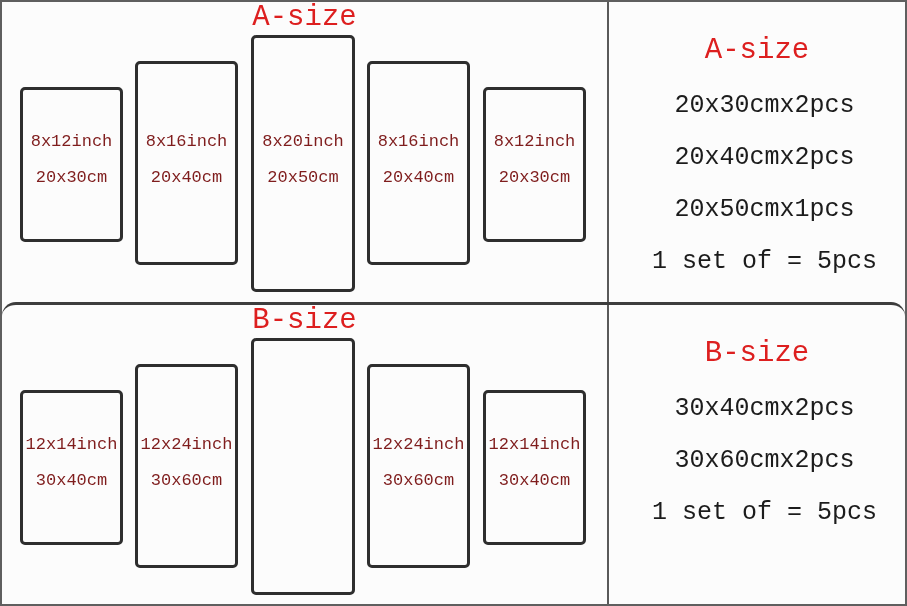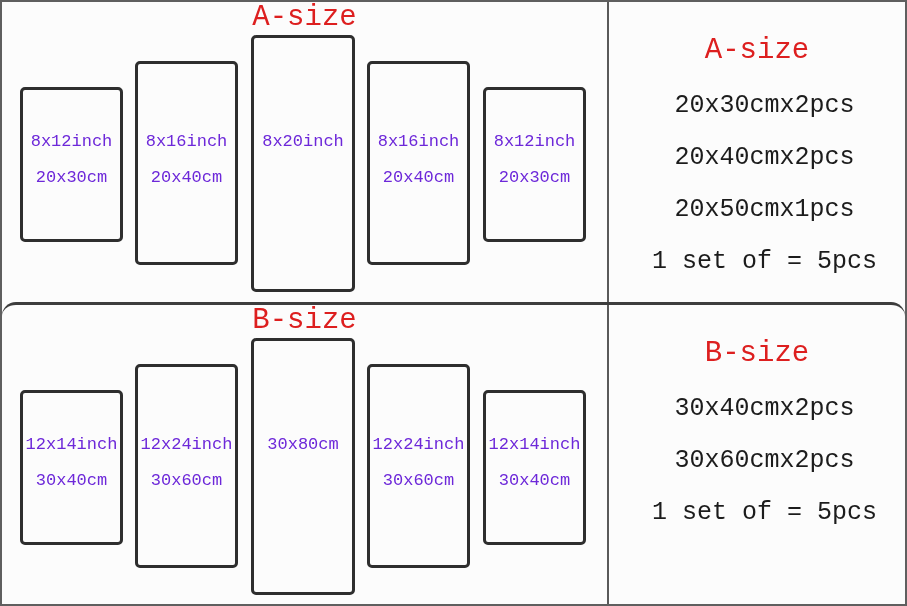--- a/index.html
+++ b/index.html
@@ -59,21 +59,21 @@
   .p1 { left: 18px;  top: 85px; width: 103px; height: 155px; }
   .p2 { left: 133px; top: 59px; width: 103px; height: 204px; }
   .p3 { left: 249px; top: 33px; width: 104px; height: 257px; }
   .p4 { left: 365px; top: 59px; width: 103px; height: 204px; }
   .p5 { left: 481px; top: 85px; width: 103px; height: 155px; }
 
   .panel-label {
     position: absolute;
     top: 122px;
     text-align: center;
-    color: #6d28d9;
+    color: #7f1d1d;
     font-size: 17px;
     line-height: 36px;
     white-space: nowrap;
   }
   .l1 { left: 18px;  width: 103px; }
   .l2 { left: 133px; width: 103px; }
   .l3 { left: 249px; width: 104px; }
   .l4 { left: 365px; width: 103px; }
   .l5 { left: 481px; width: 103px; }
 
@@ -122,20 +122,21 @@
       <div class="panel-label l1">
         <div>8x12inch</div>
         <div>20x30cm</div>
       </div>
       <div class="panel-label l2">
         <div>8x16inch</div>
         <div>20x40cm</div>
       </div>
       <div class="panel-label l3">
         <div>8x20inch</div>
+        <div>20x50cm</div>
       </div>
       <div class="panel-label l4">
         <div>8x16inch</div>
         <div>20x40cm</div>
       </div>
       <div class="panel-label l5">
         <div>8x12inch</div>
         <div>20x30cm</div>
       </div>
     </div>
@@ -163,21 +164,20 @@
 
       <div class="panel-label l1">
         <div>12x14inch</div>
         <div>30x40cm</div>
       </div>
       <div class="panel-label l2">
         <div>12x24inch</div>
         <div>30x60cm</div>
       </div>
       <div class="panel-label l3">
-        <div>30x80cm</div>
       </div>
       <div class="panel-label l4">
         <div>12x24inch</div>
         <div>30x60cm</div>
       </div>
       <div class="panel-label l5">
         <div>12x14inch</div>
         <div>30x40cm</div>
       </div>
     </div>

